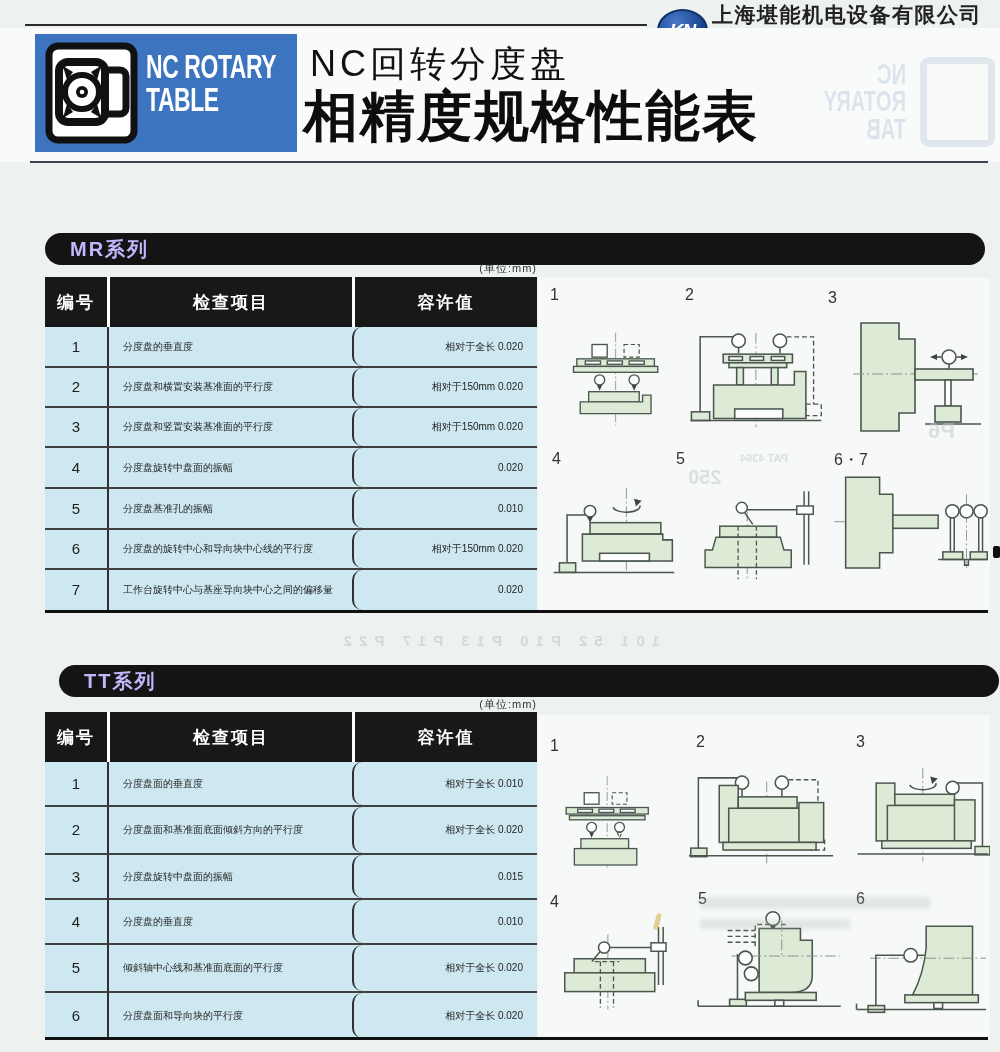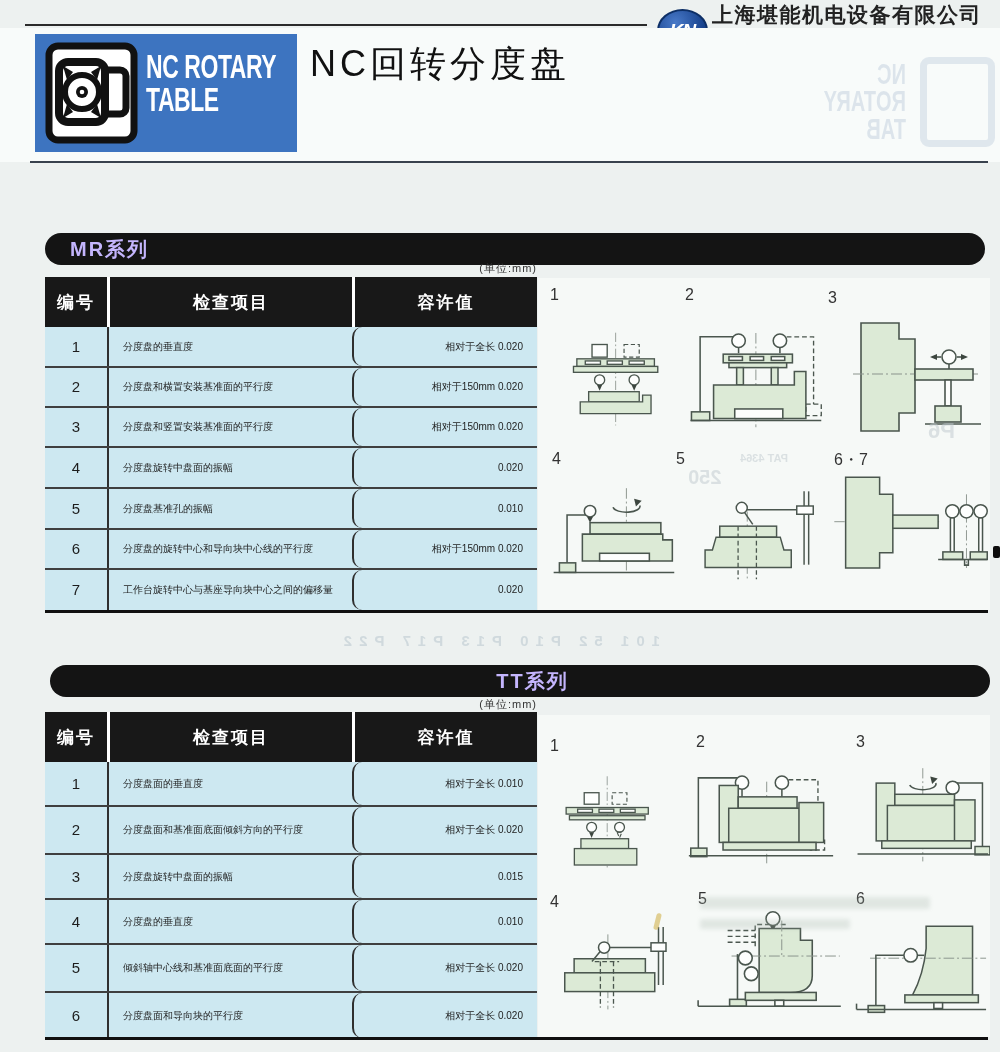--- a/index.html
+++ b/index.html
@@ -95,20 +95,21 @@
       <circle cx="37" cy="50" r="17" fill="#fff" stroke="#111" stroke-width="6"></circle>
       <circle cx="37" cy="50" r="6" fill="#111"></circle>
       <circle cx="37" cy="50" r="2.3" fill="#fff"></circle>
     </svg>
   </div>
   <div class="abs" id="banner-text">
     <div>NC ROTARY</div>
     <div>TABLE</div>
   </div>
   <div class="abs" id="title-sub">NC回转分度盘</div>
+  <div class="abs" id="title-main">相精度规格性能表</div>
   <div class="abs" id="title-rule"></div>
 
   <div class="abs pill" style="left:45px;top:233px;">MR系列</div>
   <div class="abs unit-note" style="left:397px;top:261px;">(单位:mm)</div>
 
   <div class="abs spec-table" style="left:45px;top:277px;">
     <div class="thead">
       <div class="c c-no">编号</div>
       <div class="c c-item">检查项目</div>
       <div class="c c-val">容许值</div>
@@ -256,21 +257,21 @@
       <path class="dg" d="M146,99 v6 h4 v-6"></path>
       <line class="dg" x1="118" y1="99" x2="170" y2="99"></line>
     </svg>
   </div>
 
   <div class="abs" id="ghost-models">101   52   P10   P13   P17   P22</div>
   <div class="abs ghost-sm" style="left:688px;top:466px;font-size:20px;">250</div>
   <div class="abs ghost-sm" style="left:740px;top:452px;font-size:11px;">PAT 4364</div>
   <div class="abs ghost-sm" style="left:928px;top:418px;font-size:22px;">P6</div>
 
-  <div class="abs pill" style="left:50px;top:665px;text-align:center;">TT系列</div>
+  <div class="abs pill" style="left:59px;top:665px;">TT系列</div>
   <div class="abs unit-note" style="left:397px;top:697px;">(单位:mm)</div>
 
   <div class="abs spec-table" style="left:45px;top:712px;">
     <div class="thead">
       <div class="c c-no">编号</div>
       <div class="c c-item">检查项目</div>
       <div class="c c-val">容许值</div>
     </div>
     <div class="trow" style="height:45px">
       <div class="c c-no">1</div>

